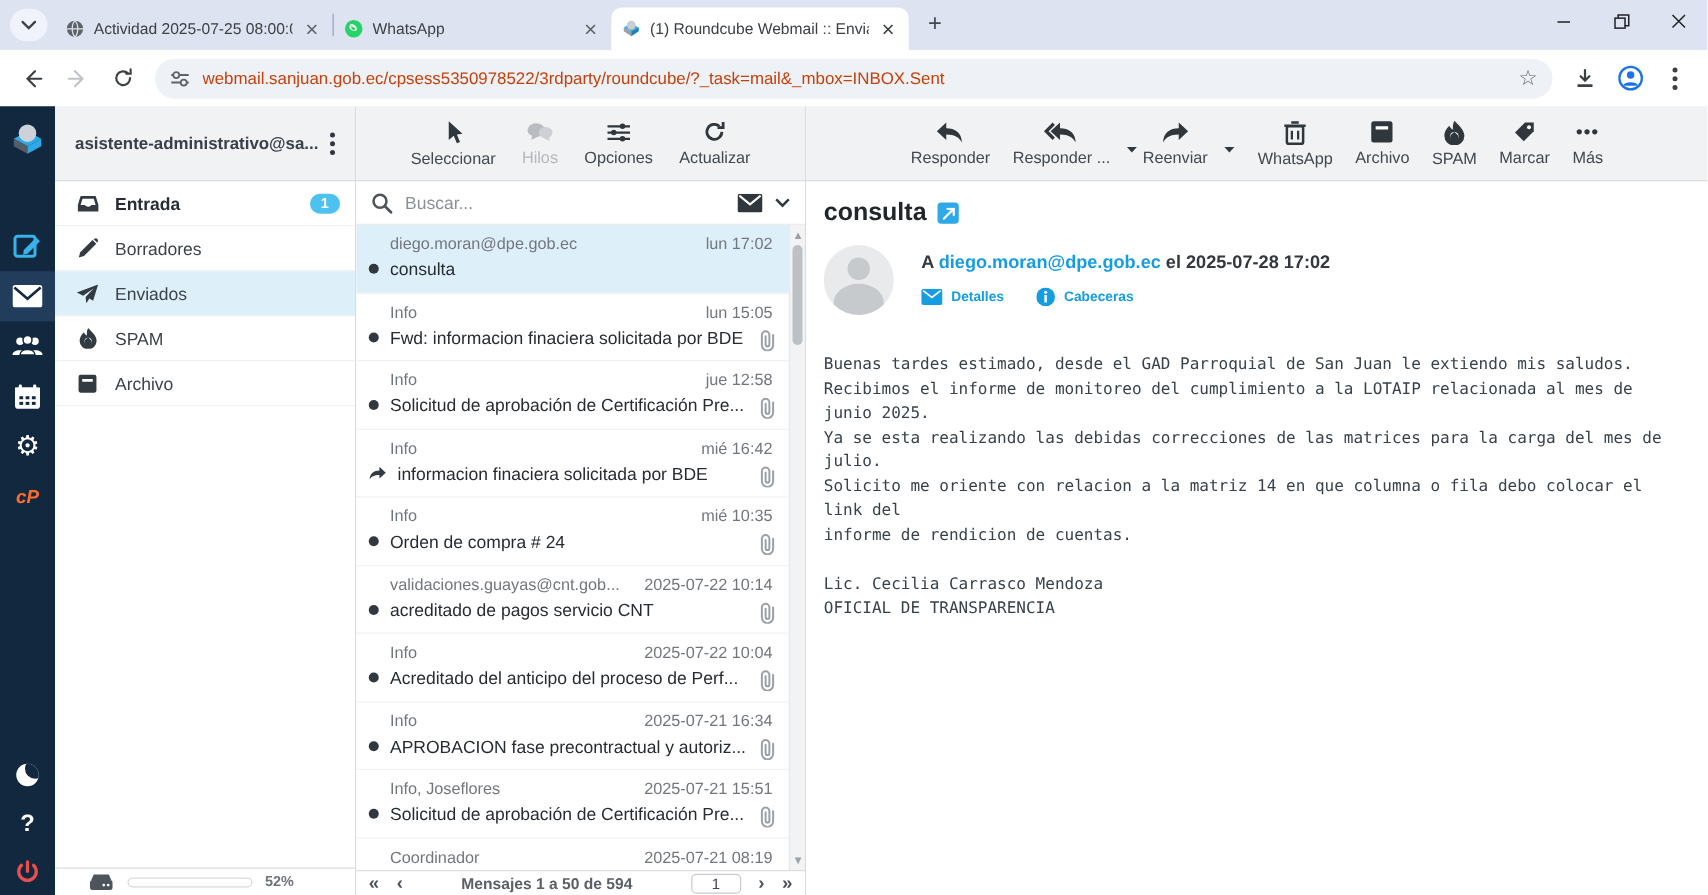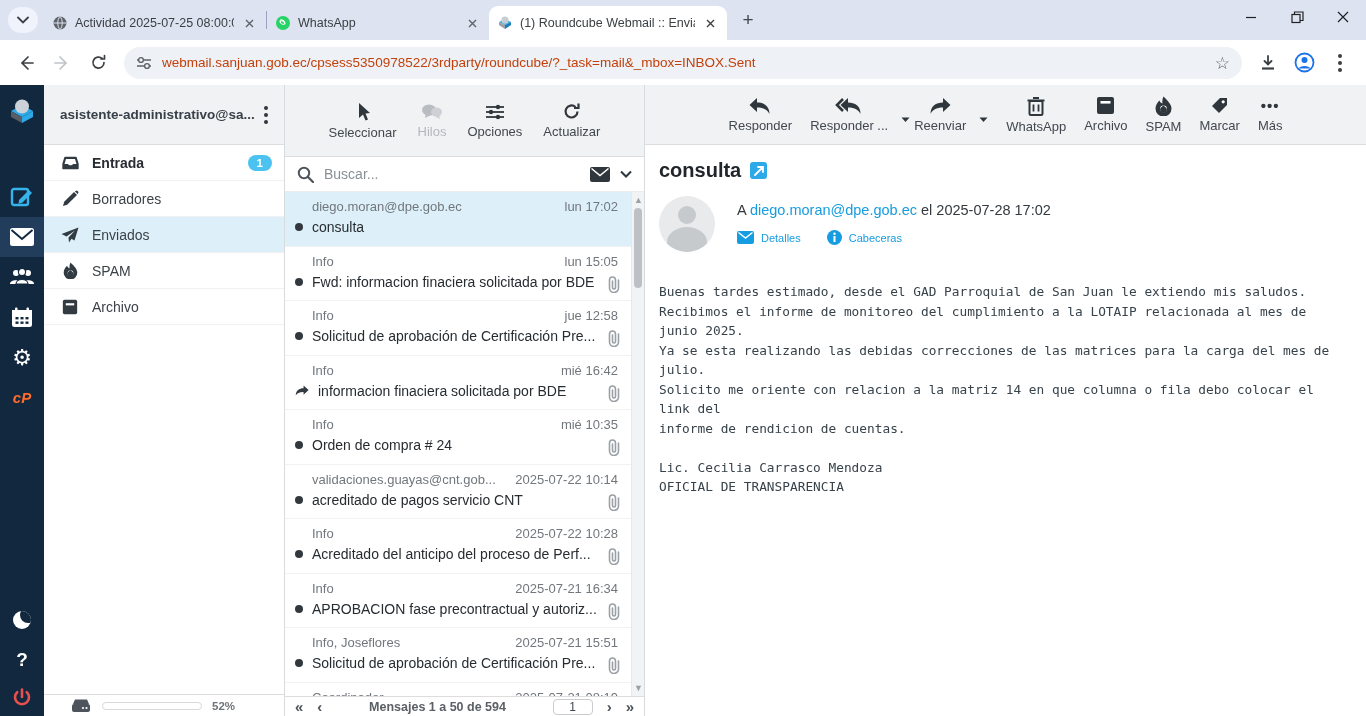--- a/index.html
+++ b/index.html
@@ -56,21 +56,21 @@
   .flabel { flex:1; }
   .badge { background:#4cc2f1; color:#fff; font-size:11.5px; font-weight:bold; border-radius:9px;
     padding:2px 9px; }
   .quota { height:22px; border-top:1px solid #ddd; display:flex; align-items:center; gap:10px; padding:0 14px 0 26px; }
   .quotabar { width:100px; height:8px; border:1px solid #d7dadd; border-radius:4px; background:#fff; overflow:hidden; }
   .quotafill { height:100%; background:#63c3ee; border-radius:4px; }
   .quotapct { font-size:11.5px; color:#6e747a; font-weight:bold; }
 
   
   .listcol { width:360px; border-right:1px solid #d8dbde; display:flex; flex-direction:column; background:#fff; }
-  .toolbar { height:72px; background:#f1f2f4; border-bottom:1px solid #ddd; display:flex; align-items:center;
+  .toolbar { height:60px; background:#f1f2f4; border-bottom:1px solid #ddd; display:flex; align-items:center;
     justify-content:center; gap:5px; }
   .tbtn { display:flex; flex-direction:column; align-items:center; gap:3px; padding:4px 8px; color:#41484f;
     font-size:13px; }
   .tbtn.disabled { color:#b4b8bc; }
   .tbtn .caret { position:absolute; right:-6px; bottom:14px; }
   .searchrow { height:35px; display:flex; align-items:center; padding:0 12px; gap:10px; border-bottom:1px solid #ececec; }
   .searchrow .ph { flex:1; font-size:14px; color:#8a9096; }
   .msglist { flex:1; overflow:hidden; position:relative; }
   .msgrow { height:54.5px; padding:7px 26px 0 10px; border-bottom:1px solid #f1f2f3; position:relative; }
   .msgrow.selected { background:#ddf0fa; }
@@ -92,21 +92,21 @@
 
   
   .pane { flex:1; display:flex; flex-direction:column; background:#fff; }
   .panetoolbar { height:60px; background:#f1f2f4; border-bottom:1px solid #ddd; display:flex; align-items:center;
     justify-content:center; gap:2px; }
   .tbtn.withcaret { position:relative; padding-right:16px; }
   .panebody { flex:1; padding:14px 14px 0 14px; }
   .subjline { display:flex; align-items:center; gap:9px; margin-bottom:14px; }
   .subject { font-size:20px; font-weight:bold; color:#21262b; }
   .extlink { width:17px; height:17px; background:#2da9e8; border-radius:3px; display:flex; align-items:center; justify-content:center; }
-  .msghdr { display:flex; gap:22px; }
+  .msghdr { display:flex; gap:22px;font-weight:bold; }
   .avatar { width:56px; height:56px; border-radius:50%; background:#e8eaec; position:relative; overflow:hidden; flex:none; }
   .avatar::before { content:""; position:absolute; left:19px; top:10px; width:18px; height:18px; border-radius:50%; background:#c7cacd; }
   .avatar::after { content:""; position:absolute; left:8px; top:31px; width:40px; height:30px; border-radius:50% 50% 0 0; background:#c7cacd; }
   .toline { font-size:14.5px; color:#33393f; margin-top:6px; }
   .toline a { color:#169ce0; text-decoration:none; }
   .hdrlinks { display:flex; gap:26px; margin-top:12px; align-items:center; }
   .hlink { display:flex; align-items:center; gap:7px; font-size:11px; color:#169ce0; }
   .mailbody { margin-top:30px; font-family:"DejaVu Sans Mono", monospace; font-size:12.8px; line-height:19.5px;
     color:#37424a; }
   .mailbody div { min-height:19.5px; white-space:pre-wrap; }
@@ -510,21 +510,21 @@
           </div>
           <span class="mclip">
             <svg width="16" height="17" viewBox="0 0 16 17">
               <path d="M12.5 4 V12 a4.5 4.5 0 0 1 -9 0 V4 a3 3 0 0 1 6 0 V11.5 a1.5 1.5 0 0 1 -3 0 V5" fill="none" stroke="#9aa0a6" stroke-width="1.6" stroke-linecap="round"></path>
             </svg>
           </span>
         </div>
         <div class="msgrow">
           <div class="mline1">
             <span class="mfrom">Info</span>
-            <span class="mdate">2025-07-22 10:28</span>
+            <span class="mdate">2025-07-22 10:04</span>
           </div>
           <div class="mline2">
             <span class="mdot"></span>
             <span class="msubj">Acreditado del anticipo del proceso de Perf...</span>
           </div>
           <span class="mclip">
             <svg width="16" height="17" viewBox="0 0 16 17">
               <path d="M12.5 4 V12 a4.5 4.5 0 0 1 -9 0 V4 a3 3 0 0 1 6 0 V11.5 a1.5 1.5 0 0 1 -3 0 V5" fill="none" stroke="#9aa0a6" stroke-width="1.6" stroke-linecap="round"></path>
             </svg>
           </span>

